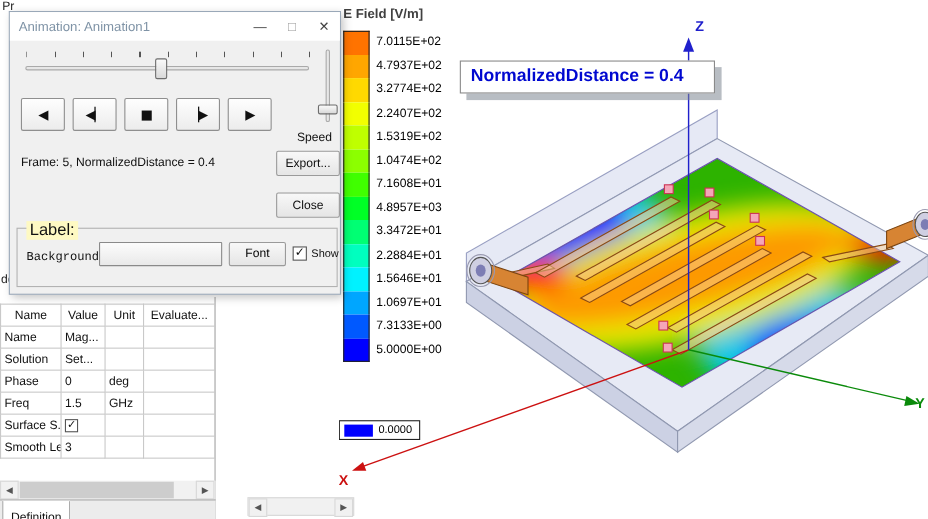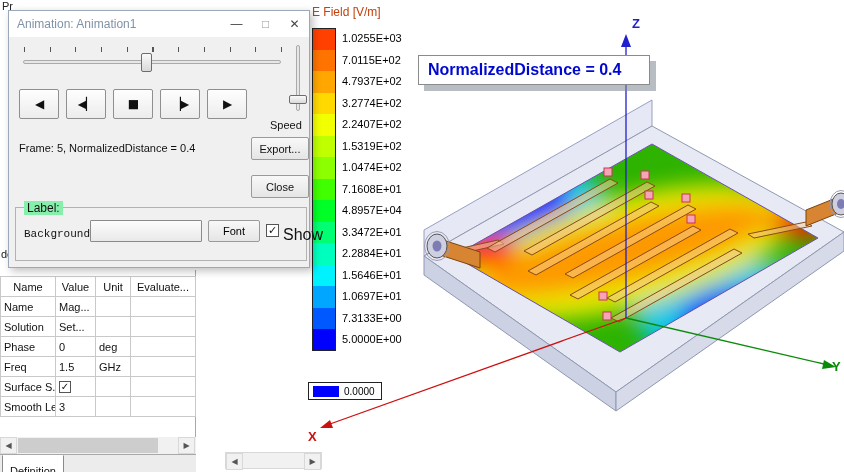--- a/index.html
+++ b/index.html
@@ -9,21 +9,21 @@
   
   .frag { position:absolute; font-size:11px; color:#222; }
 
   
   .scene-svg { position:absolute; left:300px; top:0; width:544px; height:472px; z-index:1; }
   .annotation-box { position:absolute; left:418px; top:55px; width:232px; height:30px; background:#fff;
     border:1px solid #8a8a8a; box-shadow:6px 6px 0 rgba(125,135,145,0.55); z-index:3;
     color:#0008d0; font-size:16px; font-weight:bold; line-height:28px; padding-left:9px; }
 
   
-  .legend-title { position:absolute; left:312px; top:5px; font-size:12px; font-weight:normal; color:#c2410c; z-index:2; }
+  .legend-title { position:absolute; left:312px; top:5px; font-size:12px; font-weight:bold; color:#404040; z-index:2; }
   .legend { position:absolute; left:312px; top:28px; z-index:2; }
   .legend-row { display:flex; height:21.5px; align-items:stretch; }
   .legend-swatch { width:24px; border-left:1px solid #222; border-right:1px solid #222; }
   .legend-row:first-child .legend-swatch { border-top:1px solid #222; }
   .legend-row:last-child .legend-swatch { border-bottom:1px solid #222; }
   .legend-label { font-size:11px; line-height:21.5px; padding-left:6px; color:#000; white-space:nowrap; }
   .legend-zero { position:absolute; left:308px; top:382px; width:74px; height:18px; border:1px solid #222;
     background:#fff; display:flex; align-items:center; gap:5px; padding:0 4px; z-index:2; }
   .legend-zero-swatch { width:26px; height:11px; }
   .legend-zero-label { font-size:10px; }
@@ -47,29 +47,29 @@
   .playback-row { position:absolute; left:10px; top:78px; display:flex; gap:7px; }
   .play-btn { width:40px; height:30px; background:linear-gradient(#fefefe,#ececec); border:1px solid #8f8f8f;
     border-radius:2px; font-size:12px; color:#111; display:flex; align-items:center; justify-content:center;
     letter-spacing:-1px; font-family:"DejaVu Sans", sans-serif; cursor:default; }
   .frame-text { position:absolute; left:10px; top:131px; font-size:11px; color:#111; width:225px; }
   .dlg-btn { position:absolute; width:58px; height:23px; background:linear-gradient(#f8f8f8,#e5e5e5);
     border:1px solid #9a9a9a; border-radius:2px; font-size:11px; color:#111; font-family:"Liberation Sans", sans-serif; }
   .btn-export { left:242px; top:126px; }
   .btn-close { left:242px; top:164px; }
   .label-group { position:absolute; left:6px; top:196px; width:292px; height:54px; border:1px solid #b2b2b2; }
-  .label-group-title { position:absolute; left:8px; top:-7px; background:#86efac; padding:0 3px; font-size:12px; color:#111; }
+  .label-group-title { position:absolute; left:8px; top:-7px; background:#fef9c3; padding:0 3px; font-size:15px; color:#111; }
   .bg-label { position:absolute; left:8px; top:20px; font-size:11px; color:#111;font-family:Liberation Mono, monospace; }
   .bg-button { position:absolute; left:74px; top:12px; width:112px; height:22px;
     background:linear-gradient(#fcfcfc,#e9e9e9); border:1px solid #8a8a8a; border-radius:1px; }
   .font-button { position:absolute; left:192px; top:12px; width:52px; height:22px;
     background:linear-gradient(#f8f8f8,#e5e5e5); border:1px solid #9a9a9a; border-radius:2px; font-size:11px; }
   .show-check { position:absolute; left:250px; top:16px; width:13px; height:13px; background:#fff;
     border:1px solid #555; font-size:11px; line-height:11px; text-align:center; color:#111; }
-  .show-label { position:absolute; left:267px; top:18px; font-size:16px; color:#111; }
+  .show-label { position:absolute; left:267px; top:18px; font-size:10px; color:#111; }
 
   
   .props-panel { position:absolute; left:0; top:270px; width:196px; height:202px; background:#fff;
     border-right:1px solid #a8a8a8; z-index:2; }
   .props-table { position:absolute; left:0; top:6px; width:195px; border-collapse:collapse; table-layout:fixed; }
   .props-table th, .props-table td { border:1px solid #c9c9c9; height:20px; font-size:11px; font-weight:normal;
     padding:0 3px; text-align:left; white-space:nowrap; overflow:hidden; color:#111; }
   .props-table th { text-align:center; }
   .col-name { width:55px; } .col-value { width:40px; } .col-unit { width:35px; } .col-eval { width:65px; }
   .cell-checkbox { width:12px; height:12px; border:1px solid #555; background:#fff; font-size:10px;
@@ -175,24 +175,20 @@
       <text x="832" y="371" font-size="13" font-weight="bold" fill="#0a8a0a">Y</text>
       <text x="632" y="28" font-size="13" font-weight="bold" fill="#2020cc">Z</text>
     </g>
   </svg>
 
   <div class="annotation-box">NormalizedDistance = 0.4</div>
 
   <div class="legend-title">E Field [V/m]</div>
   <div class="legend" id="legend-rows">
       <div class="legend-row">
-        <div class="legend-swatch" style="background: rgb(255, 64, 0);"></div>
-        <div class="legend-label">1.0255E+03</div>
-      </div>
-      <div class="legend-row">
         <div class="legend-swatch" style="background: rgb(255, 115, 0);"></div>
         <div class="legend-label">7.0115E+02</div>
       </div>
       <div class="legend-row">
         <div class="legend-swatch" style="background: rgb(255, 166, 0);"></div>
         <div class="legend-label">4.7937E+02</div>
       </div>
       <div class="legend-row">
         <div class="legend-swatch" style="background: rgb(255, 217, 0);"></div>
         <div class="legend-label">3.2774E+02</div>
@@ -208,21 +204,21 @@
       <div class="legend-row">
         <div class="legend-swatch" style="background: rgb(140, 255, 0);"></div>
         <div class="legend-label">1.0474E+02</div>
       </div>
       <div class="legend-row">
         <div class="legend-swatch" style="background: rgb(64, 255, 0);"></div>
         <div class="legend-label">7.1608E+01</div>
       </div>
       <div class="legend-row">
         <div class="legend-swatch" style="background: rgb(0, 255, 38);"></div>
-        <div class="legend-label">4.8957E+04</div>
+        <div class="legend-label">4.8957E+03</div>
       </div>
       <div class="legend-row">
         <div class="legend-swatch" style="background: rgb(0, 255, 115);"></div>
         <div class="legend-label">3.3472E+01</div>
       </div>
       <div class="legend-row">
         <div class="legend-swatch" style="background: rgb(0, 255, 191);"></div>
         <div class="legend-label">2.2884E+01</div>
       </div>
       <div class="legend-row">

